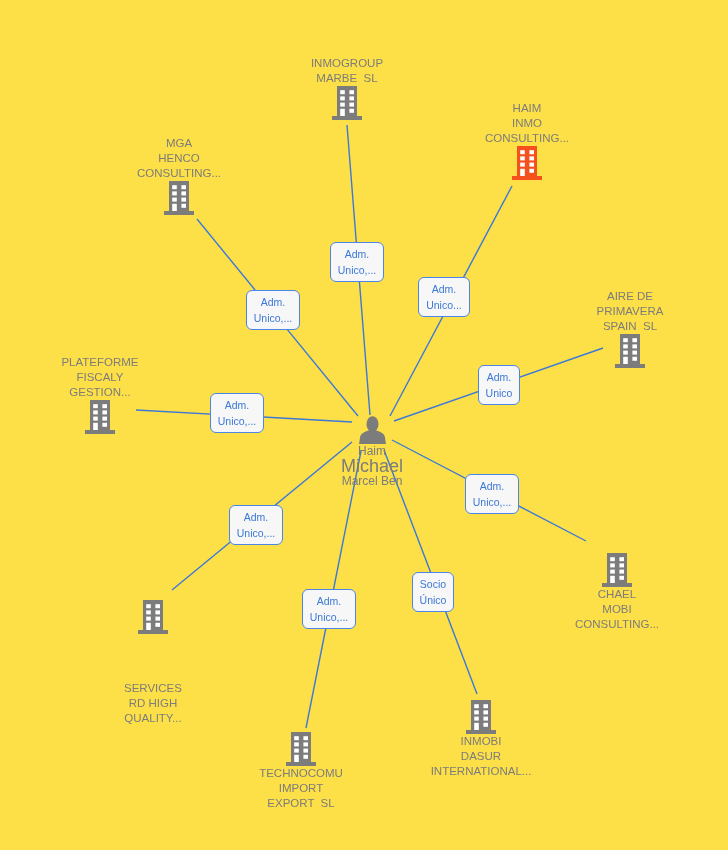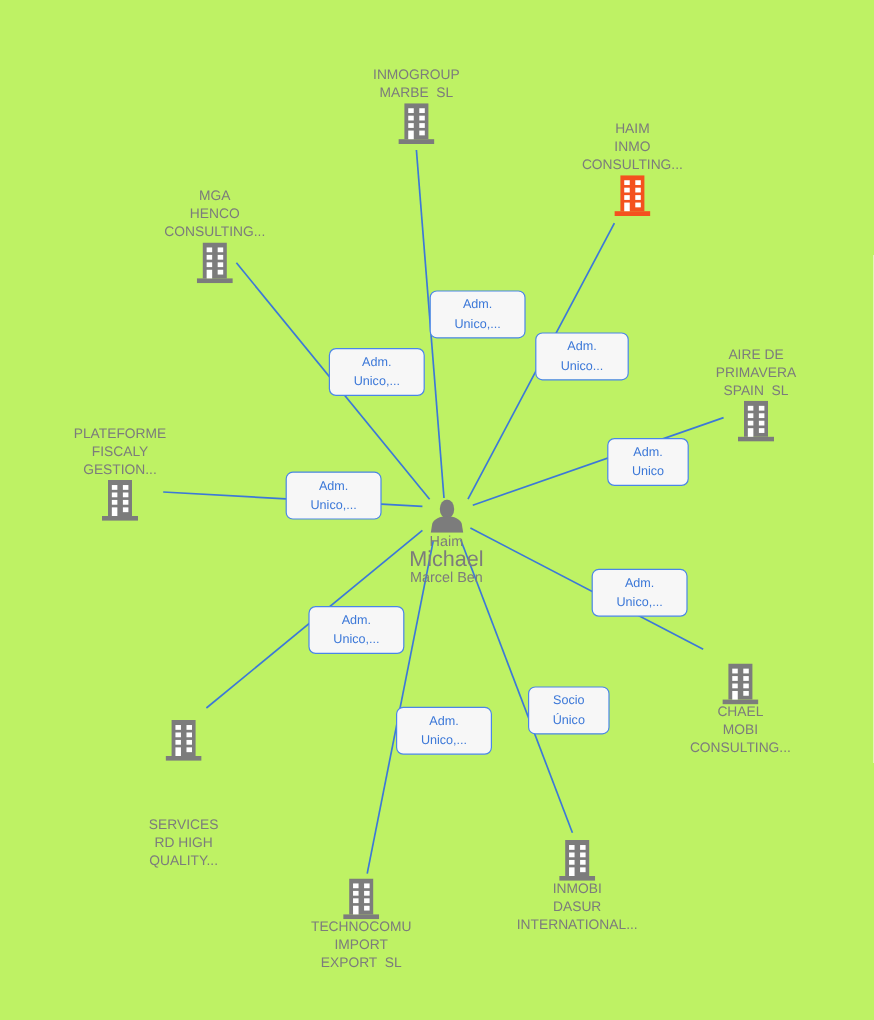--- a/index.html
+++ b/index.html
@@ -1,30 +1,30 @@
 <!DOCTYPE html>
 <html><head>
 <meta charset="utf-8">
 <style>
   html,body{margin:0;padding:0;background:#ffffff;}
   body{width:728px;height:850px;font-family:"Liberation Sans",sans-serif;
        position:relative;overflow:hidden;-webkit-font-smoothing:antialiased;}
-  #stage{position:absolute;left:0;top:0;width:728px;height:850px;background:#bef264;}
+  #stage{position:absolute;left:0;top:0;width:728px;height:850px;background:#fde047;}
   svg#edge-layer{position:absolute;left:0;top:0;width:728px;height:850px;}
   .node{position:absolute;display:flex;flex-direction:column;align-items:center;
         width:200px;}
   .node.above{transform:translate(-100px,-100%);}
   .node.below{transform:translate(-100px,0);}
   .node-label{font-size:11.5px;color:#7c7c7c;line-height:15px;letter-spacing:0px;
               white-space:pre;text-align:center;}
   .node-icon{display:block;}
   .chip{position:absolute;box-sizing:border-box;border:1.4px solid #4a86e8;border-radius:6px;
         background:#f7f7f7;color:#3c78d8;font-size:10.5px;line-height:16px;text-align:center;
         display:flex;flex-direction:column;align-items:center;justify-content:center;
-        white-space:pre;padding:3px 20px;margin-left:28px;}
+        white-space:pre;padding:3px 7px;}
   .chip-line{display:block;}
 </style>
 </head>
 <body>
 
 <div id="stage">
 <svg id="edge-layer" viewBox="0 0 728 850" xmlns="http://www.w3.org/2000/svg">
   <g>
     <line x1="370" y1="415" x2="347" y2="125" stroke="#3c78d8" stroke-width="1.4"></line>
   </g>
@@ -91,21 +91,21 @@
           <rect x="8.2" y="10.4" width="4.6" height="4"></rect>
           <rect x="8.2" y="16.6" width="4.6" height="4"></rect>
           <rect x="17.4" y="4.2" width="4.6" height="4"></rect>
           <rect x="17.4" y="10.4" width="4.6" height="4"></rect>
           <rect x="17.4" y="16.6" width="4.6" height="4"></rect>
           <rect x="8.2" y="22.8" width="4.6" height="7.2"></rect>
           <rect x="17.4" y="22.8" width="4.6" height="4"></rect>
         </g>
       </svg>
     </div>
-    <div class="node above" style="left: 179px; top: 215px; margin-top: 21px;">
+    <div class="node above" style="left: 179px; top: 215px;">
       <div>
         <div class="node-label">MGA</div>
         <div class="node-label">HENCO</div>
         <div class="node-label">CONSULTING...</div>
       </div>
       <svg width="30" height="34" viewBox="0 0 30 34" class="node-icon">
         <g fill="#7c7c7c">
           <path d="M5 0 H25 V30 H5 Z"></path>
           <rect x="0" y="30" width="30" height="4" rx="0"></rect>
         </g>

